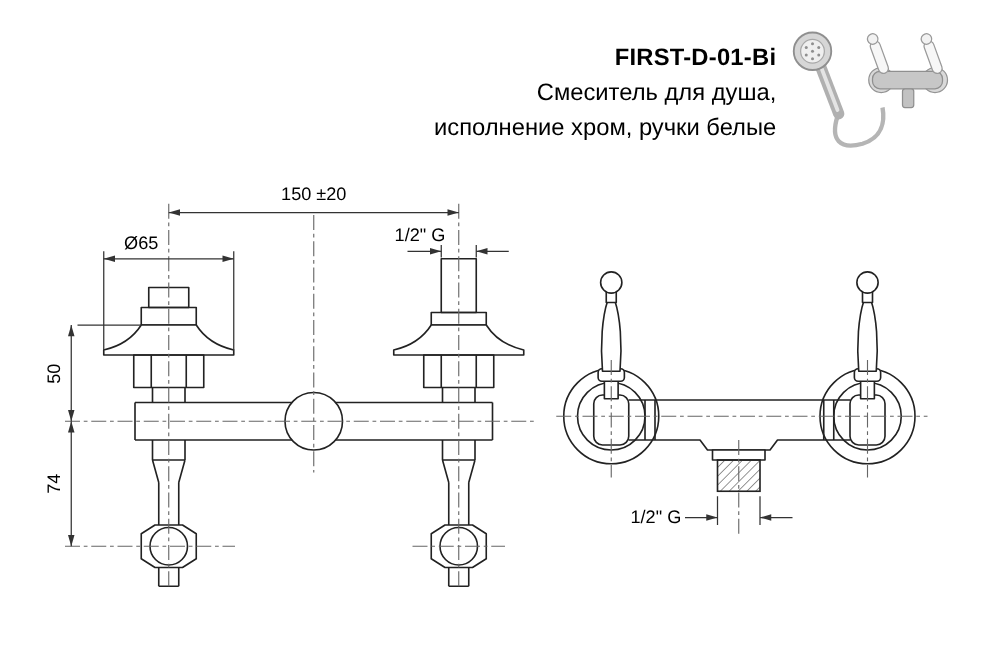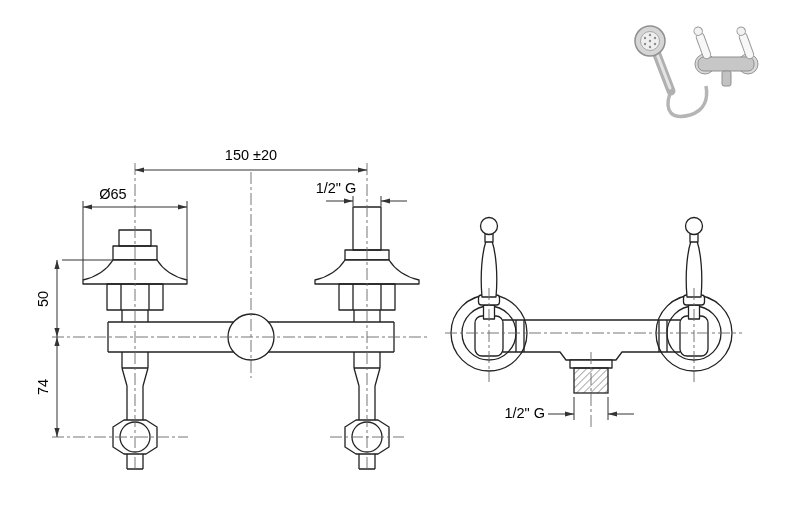--- a/index.html
+++ b/index.html
@@ -15,20 +15,25 @@
   .dim { fill:none; stroke:#333333; stroke-width:1; }
   .cl  { fill:none; stroke:#666666; stroke-width:0.9; stroke-dasharray:12 3 3 3; }
   .arr { fill:#333333; stroke:none; }
   .dimtxt { font-family:"Liberation Sans",sans-serif; font-size:14.5px; fill:#000000; }
 </style>
 </head>
 <body>
 
 <div class="page">
 
+  <div class="title-block">
+    <div class="title-code">FIRST-D-01-Bi</div>
+    <div class="title-desc">Смеситель для душа,</div>
+    <div class="title-desc">исполнение хром, ручки белые</div>
+  </div>
 
   <svg class="drawing" viewBox="0 0 785 527">
     <defs>
       <pattern id="hatch" width="5" height="5" patternUnits="userSpaceOnUse" patternTransform="rotate(45)">
         <line x1="0" y1="0" x2="0" y2="5" stroke="#555555" stroke-width="1"></line>
       </pattern>
     </defs>
 
     <g>
 

